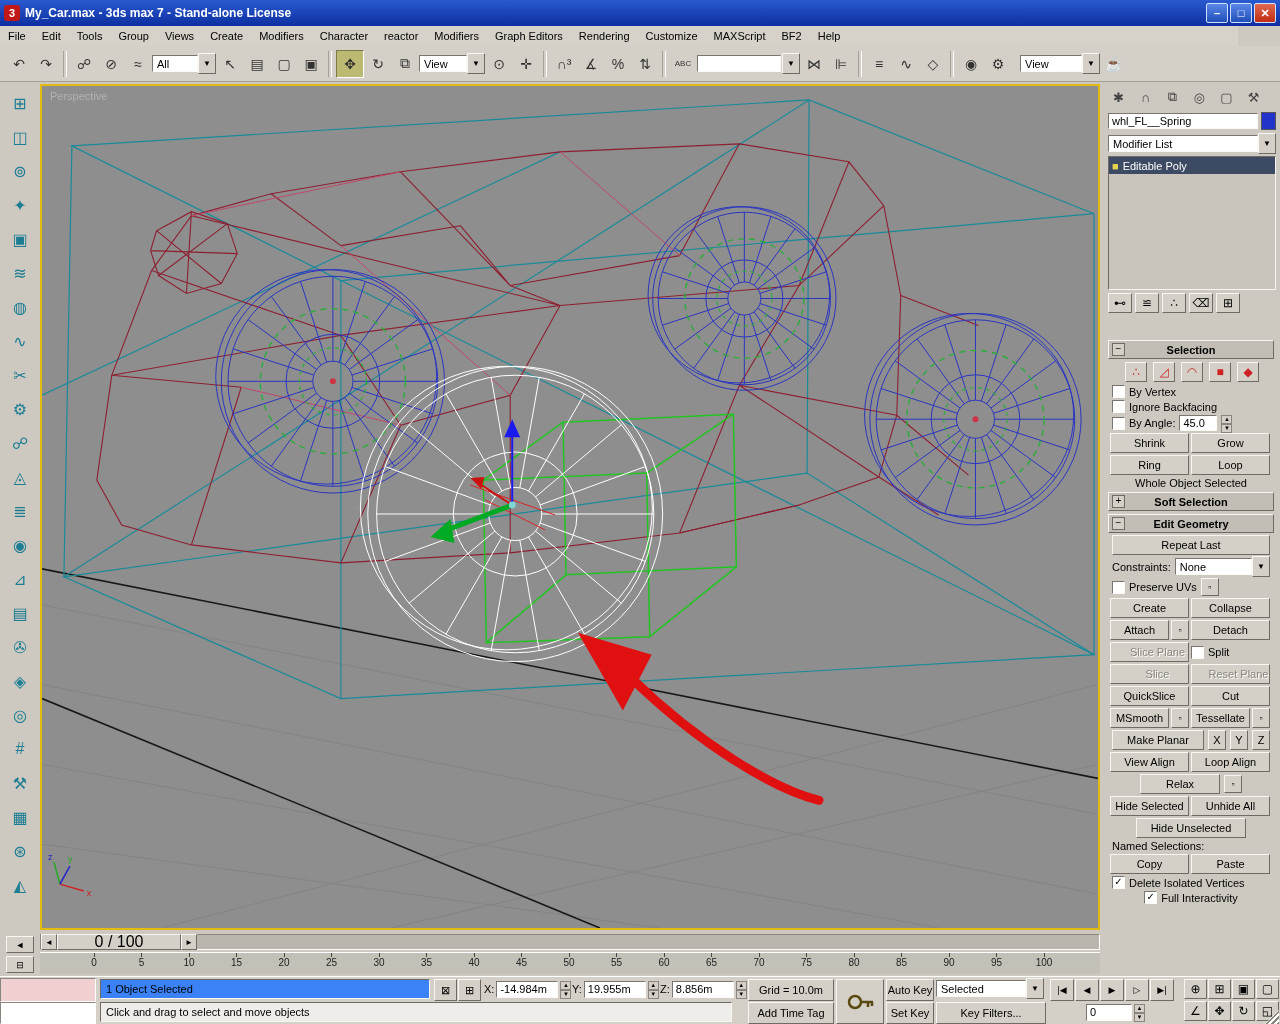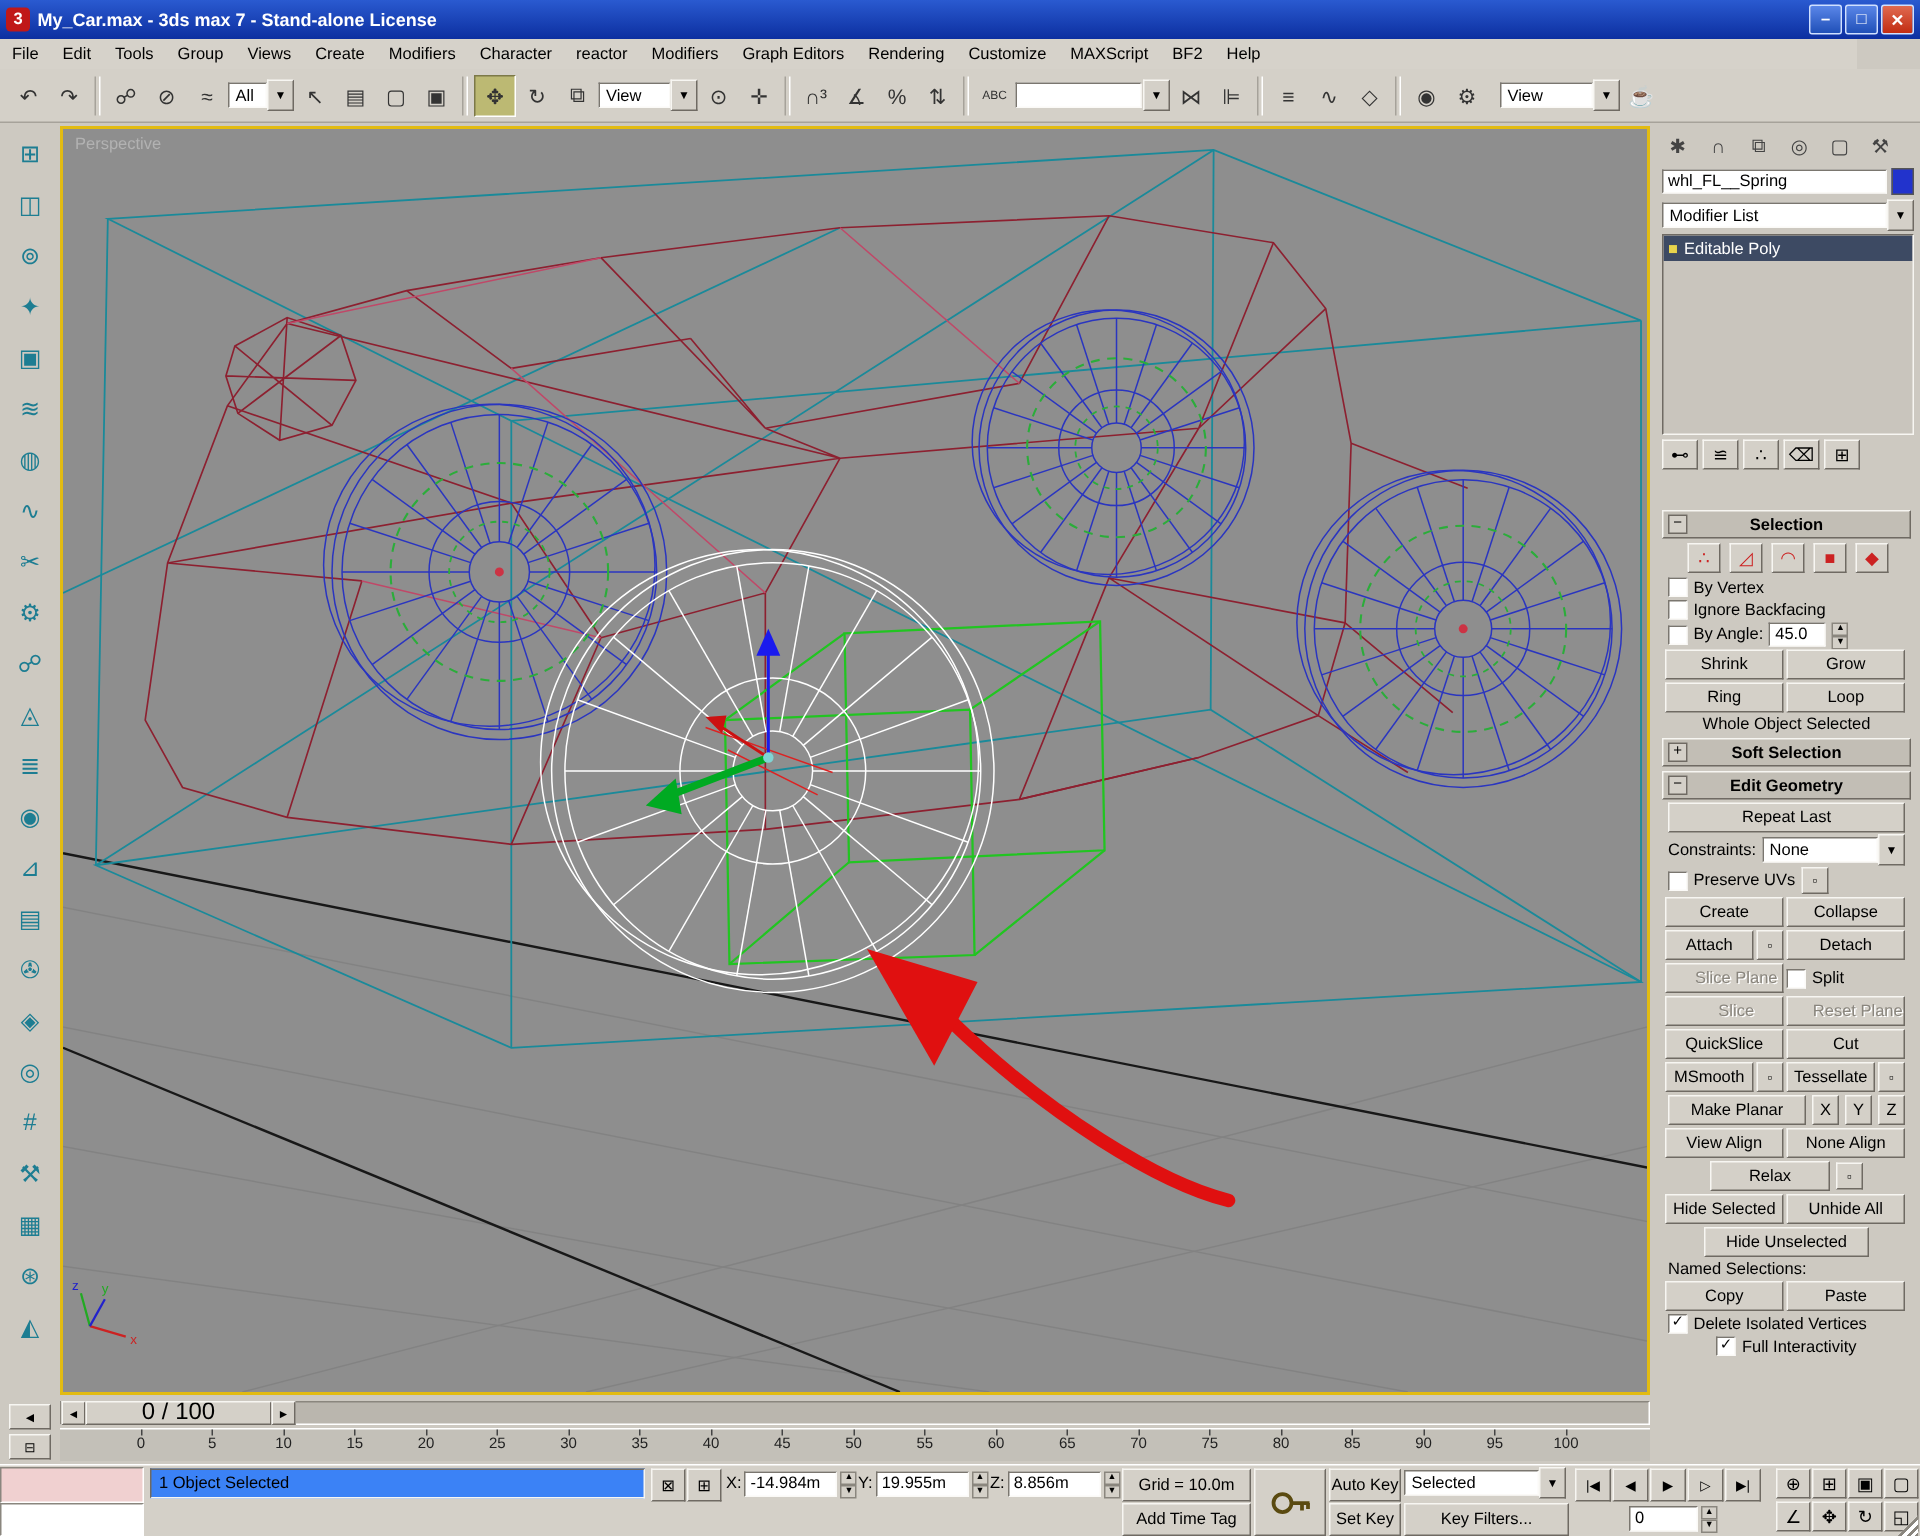--- a/index.html
+++ b/index.html
@@ -138,21 +138,21 @@
       <span class="menu-item">Help</span>
     </div>
 
   <div class="toolbar">
     <div class="tool">↶</div>
     <div class="tool">↷</div>
     <div class="tsep"></div>
     <div class="tool">☍</div>
     <div class="tool">⊘</div>
     <div class="tool">≈</div>
-    <div class="combo" style="width:44px">
+    <div class="combo" style="width:64px">
       <div class="cval">All</div>
         <div class="carw rb">▼</div>
     </div>
     <div class="tool">↖</div>
     <div class="tool">▤</div>
     <div class="tool">▢</div>
     <div class="tool">▣</div>
     <div class="tsep"></div>
     <div class="tool active">✥</div>
     <div class="tool">↻</div>
@@ -537,21 +537,21 @@
         </div>
       </div>
       <div class="rowc">
         <div class="btn rb" style="flex:1">Make Planar</div>
         <div class="btn rb" style="width:16px">X</div>
         <div class="btn rb" style="width:16px">Y</div>
         <div class="btn rb" style="width:16px">Z</div>
       </div>
       <div class="g2">
         <div class="btn rb">View Align</div>
-        <div class="btn rb">None Align</div>
+        <div class="btn rb">Loop Align</div>
       </div>
       <div class="rowc ctr">
         <div class="btn rb" style="width:78px">Relax</div>
         <div class="btn rb sqbtn">▫</div>
       </div>
       <div class="g2">
         <div class="btn rb">Hide Selected</div>
         <div class="btn rb">Unhide All</div>
       </div>
       <div class="rowc ctr">
@@ -706,20 +706,23 @@
       <span class="spin">
           <div>▲</div>
           <div>▼</div>
         </span>
       </div>
 
     <div class="slabel rb" style="left:748px;top:2px;width:84px;justify-content:center;">
       <span>Grid = 10.0m</span>
       </div>
 
+    <div class="sfield sb" style="left:100px;top:25px;width:632px;background:#efedea;">
+      <span>Click and drag to select and move objects</span>
+      </div>
     <div class="slabel rb" style="left:748px;top:25px;width:84px;justify-content:center;">
       <span>Add Time Tag</span>
       </div>
 
     <div class="keybtn rb">
       <svg width="30" height="30" viewBox="0 0 30 30">
         <circle cx="10" cy="15" r="6" fill="none" stroke="#5a4a10" stroke-width="2.5"></circle>
         <line x1="16" y1="15" x2="28" y2="15" stroke="#5a4a10" stroke-width="2.5"></line>
         <line x1="23" y1="15" x2="23" y2="20" stroke="#5a4a10" stroke-width="2.5"></line>
         <line x1="27" y1="15" x2="27" y2="19" stroke="#5a4a10" stroke-width="2.5"></line>

